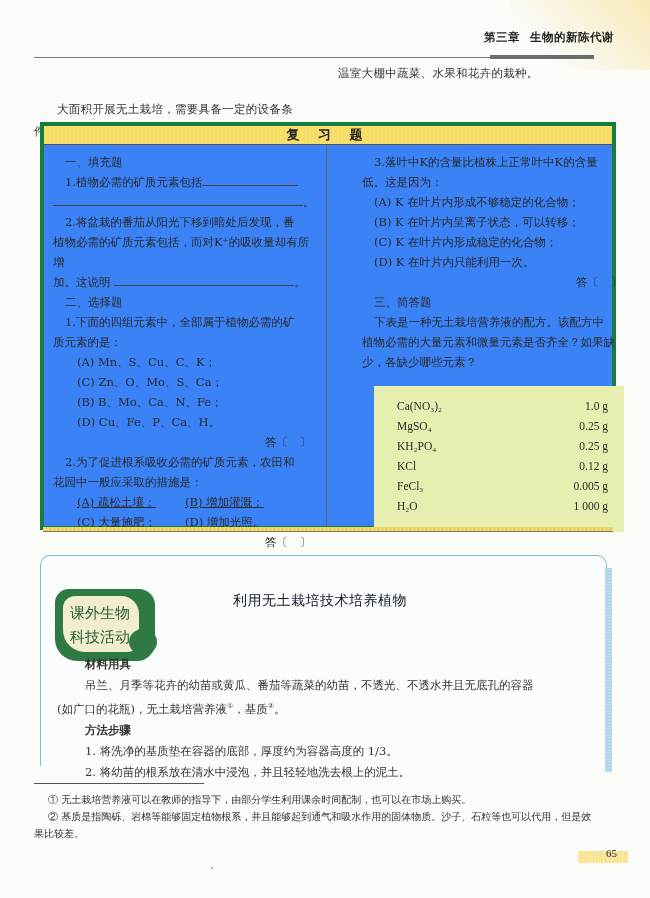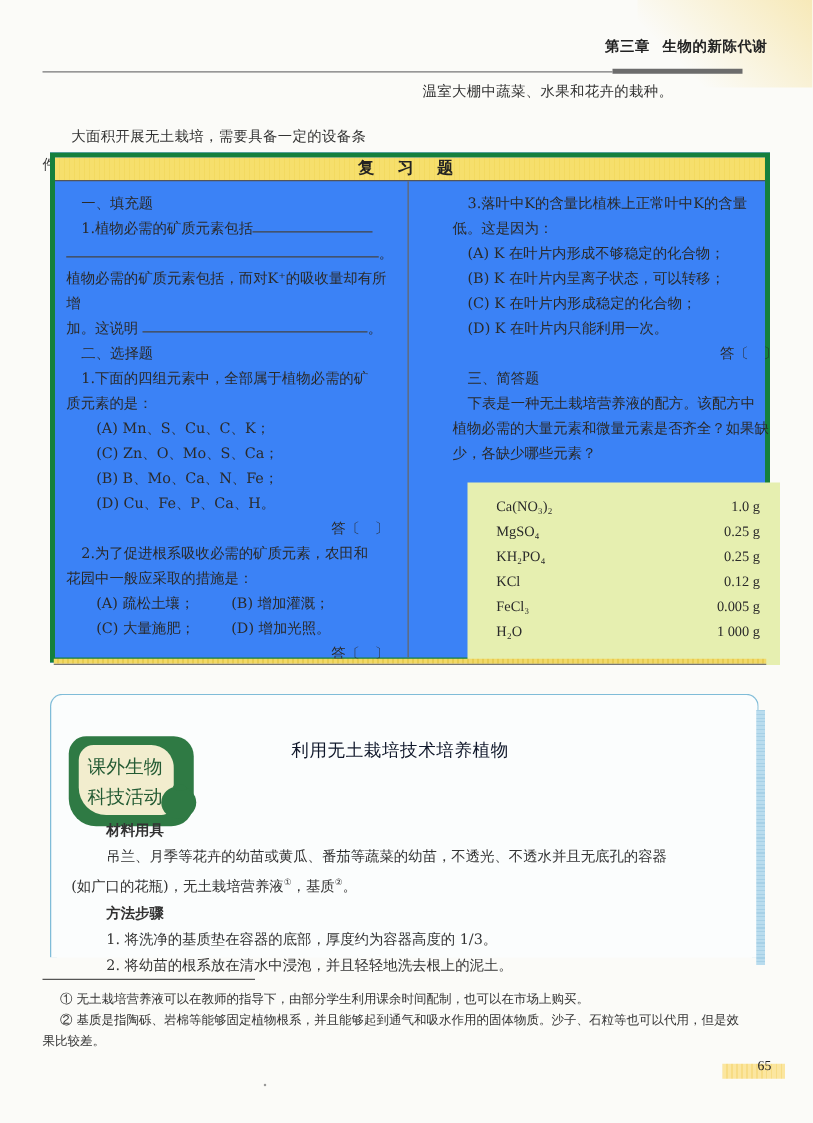--- a/index.html
+++ b/index.html
@@ -49,21 +49,21 @@
   }
   .col-divider { position: absolute; left: 282px; top: 19px; bottom: 0; width: 1px; background: #666; }
   .col { position: absolute; top: 26px; font-size: 11.5px; line-height: 20px; color: #2a2a2a; }
   .col.left { left: 9px; width: 264px; }
   .col.right { left: 292px; width: 266px; margin-left: 26px; }
   .sec { padding-left: 12px; }
   .q { text-indent: 12px; }
   .opt { padding-left: 24px; }
   .answer { text-align: right; padding-right: 6px; }
   .blank { display: inline-block; border-bottom: 1px solid #444; height: 12px; vertical-align: baseline; }
-  .opt-row { display: flex; padding-left: 24px; }
+  .opt-row { display: flex; padding-left: 24px; text-decoration: underline; }
   .opt-row span { width: 108px; }
 
   .formula {
     margin: 14px 0 0 12px; width: 250px; height: 146px;
     background: repeating-linear-gradient(0deg, #e7f0b2 0 2px, #e2ec a6 2px 3px);
     background: #e6efb0;
     padding: 10px 0 0 0; box-sizing: border-box;
     font-family: "Liberation Serif", serif; font-size: 11.5px;
   }
   .frow { display: flex; justify-content: space-between; height: 20px; line-height: 20px; padding: 0 16px 0 23px; }
@@ -142,20 +142,21 @@
   <div class="col-divider"></div>
 
   <div class="col left">
     <div class="sec">一、填充题</div>
     <div class="q">
       <span>1.植物必需的矿质元素包括</span><span class="blank" style="width:96px"></span>
     </div>
     <div>
       <span class="blank" style="width:250px"></span><span>。</span>
     </div>
+    <div class="q">2.将盆栽的番茄从阳光下移到暗处后发现，番</div>
     <div>植物必需的矿质元素包括，而对K⁺的吸收量却有所增</div>
     <div>
       <span>加。这说明</span>
       <span class="blank" style="width:180px"></span><span>。</span>
     </div>
     <div class="sec">二、选择题</div>
     <div class="q">1.下面的四组元素中，全部属于植物必需的矿</div>
     <div>质元素的是：</div>
     <div class="opt">(A) Mn、S、Cu、C、K；</div>
     <div class="opt">(C) Zn、O、Mo、S、Ca；</div>

